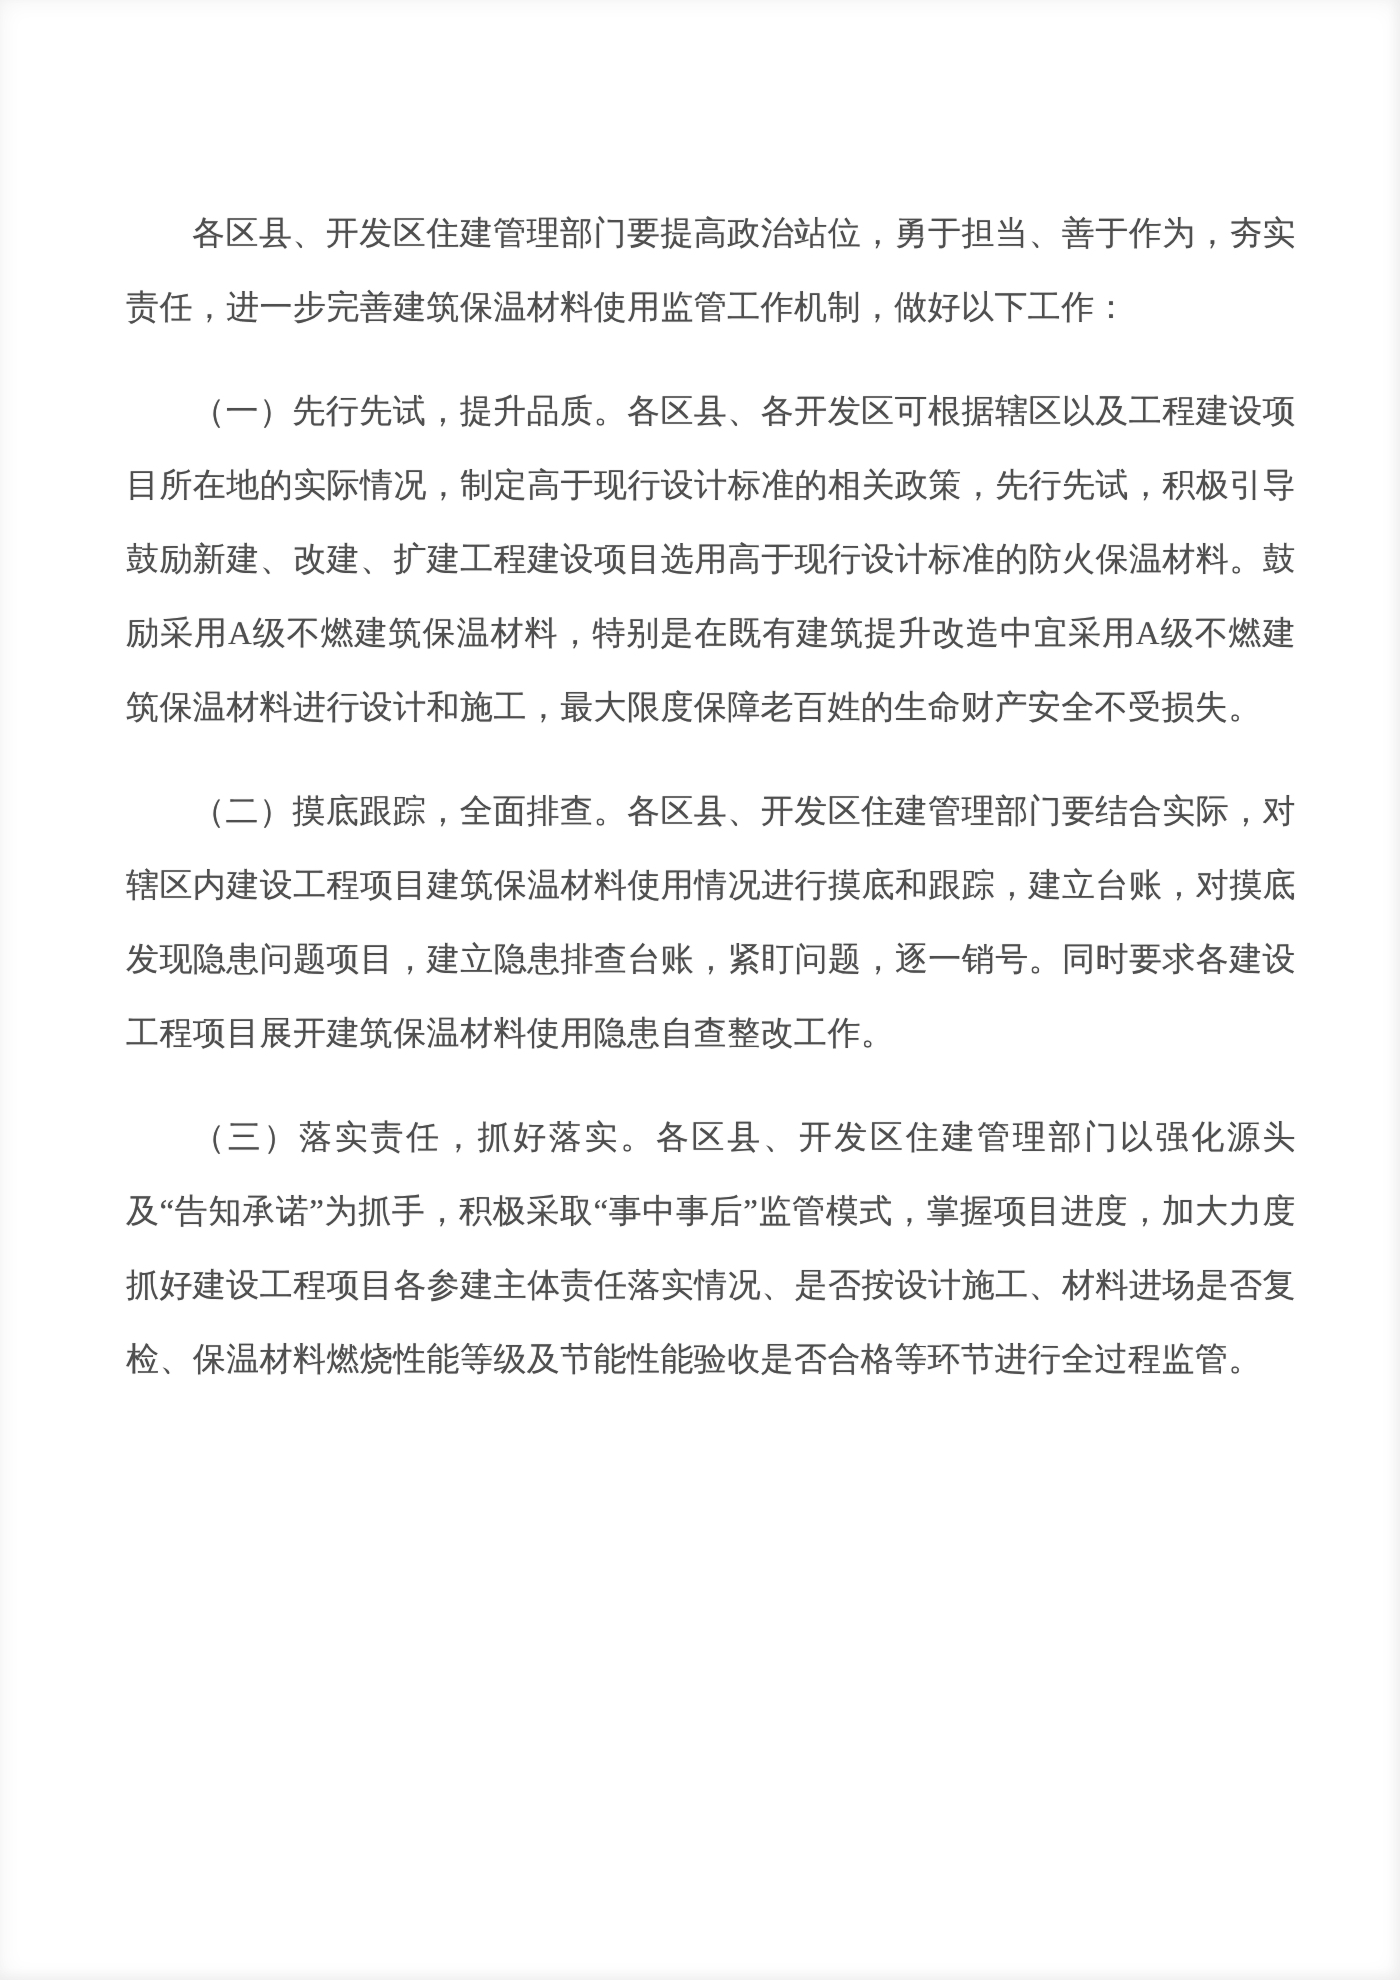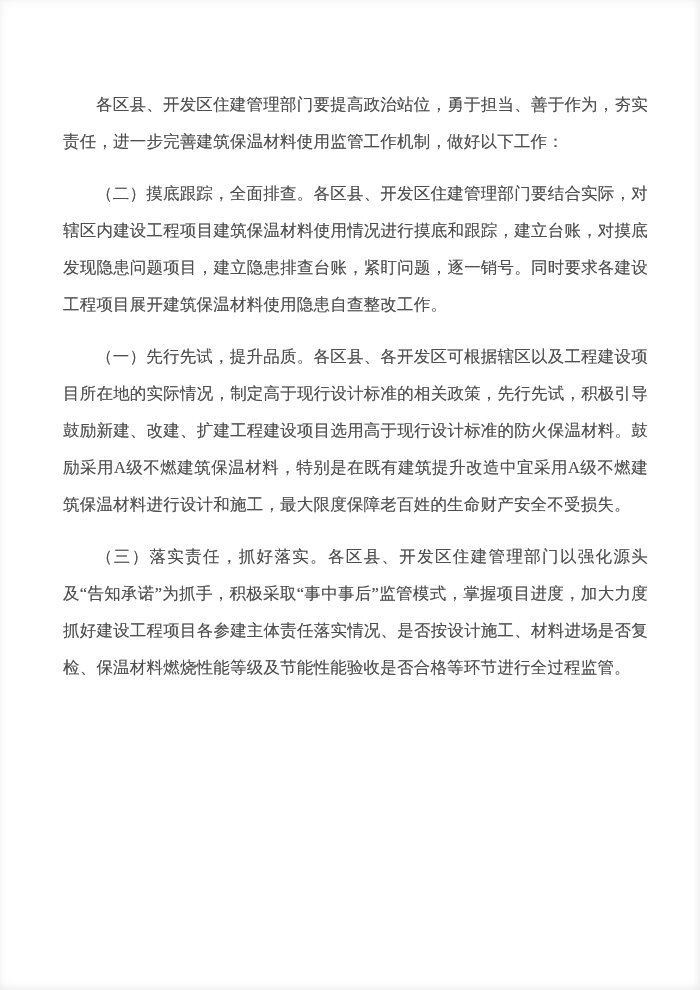--- a/index.html
+++ b/index.html
@@ -13,21 +13,21 @@
     height: 990px;
     background: #ffffff;
     overflow: hidden;
     
     box-shadow: inset 0 0 12px rgba(0,0,0,0.055), inset -2px -2px 6px rgba(0,0,0,0.04);
     font-family: "Liberation Serif", "DejaVu Serif", serif;
   }
   .content {
     position: absolute;
     left: 63px;
-    top: 86px;
+    top: 98px;
     width: 585px;
   }
   p.para {
     margin: 0;
     font-size: 16.5px;
     line-height: 37px;
     letter-spacing: 0.2px;
     text-align: justify;
     text-indent: 2em;
     color: #4f4f4f;
@@ -38,17 +38,17 @@
   p.para + p.para {
     margin-top: 15px;
   }
 </style>
 </head>
 <body>
 
 <div class="page">
   <div class="content">
     <p class="para">各区县、开发区住建管理部门要提高政治站位，勇于担当、善于作为，夯实责任，进一步完善建筑保温材料使用监管工作机制，做好以下工作：</p>
+    <p class="para">（一）先行先试，提升品质。各区县、各开发区可根据辖区以及工程建设项目所在地的实际情况，制定高于现行设计标准的相关政策，先行先试，积极引导鼓励新建、改建、扩建工程建设项目选用高于现行设计标准的防火保温材料。鼓励采用A级不燃建筑保温材料，特别是在既有建筑提升改造中宜采用A级不燃建筑保温材料进行设计和施工，最大限度保障老百姓的生命财产安全不受损失。</p>
     <p class="para">（二）摸底跟踪，全面排查。各区县、开发区住建管理部门要结合实际，对辖区内建设工程项目建筑保温材料使用情况进行摸底和跟踪，建立台账，对摸底发现隐患问题项目，建立隐患排查台账，紧盯问题，逐一销号。同时要求各建设工程项目展开建筑保温材料使用隐患自查整改工作。</p>
-    <p class="para">（一）先行先试，提升品质。各区县、各开发区可根据辖区以及工程建设项目所在地的实际情况，制定高于现行设计标准的相关政策，先行先试，积极引导鼓励新建、改建、扩建工程建设项目选用高于现行设计标准的防火保温材料。鼓励采用A级不燃建筑保温材料，特别是在既有建筑提升改造中宜采用A级不燃建筑保温材料进行设计和施工，最大限度保障老百姓的生命财产安全不受损失。</p>
     <p class="para">（三）落实责任，抓好落实。各区县、开发区住建管理部门以强化源头及“告知承诺”为抓手，积极采取“事中事后”监管模式，掌握项目进度，加大力度抓好建设工程项目各参建主体责任落实情况、是否按设计施工、材料进场是否复检、保温材料燃烧性能等级及节能性能验收是否合格等环节进行全过程监管。</p>
   </div>
 </div>
 
 </body></html>

